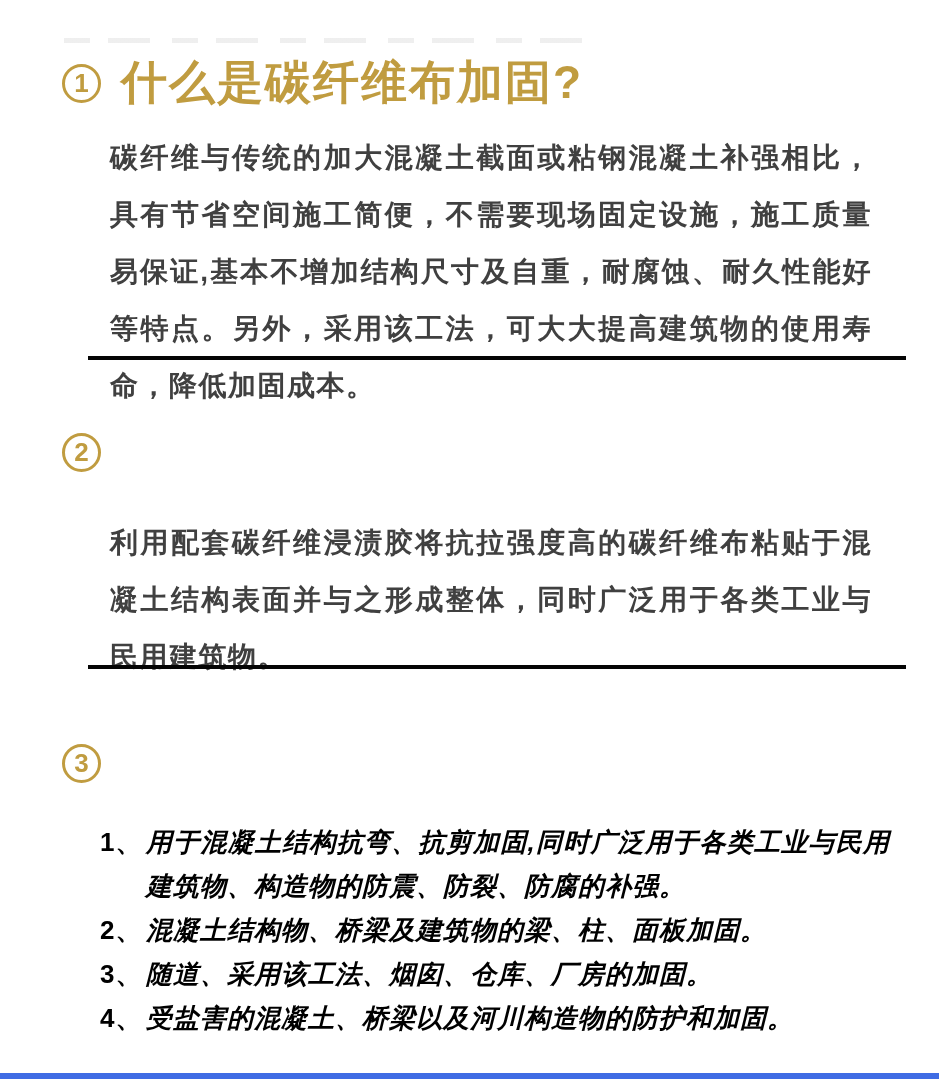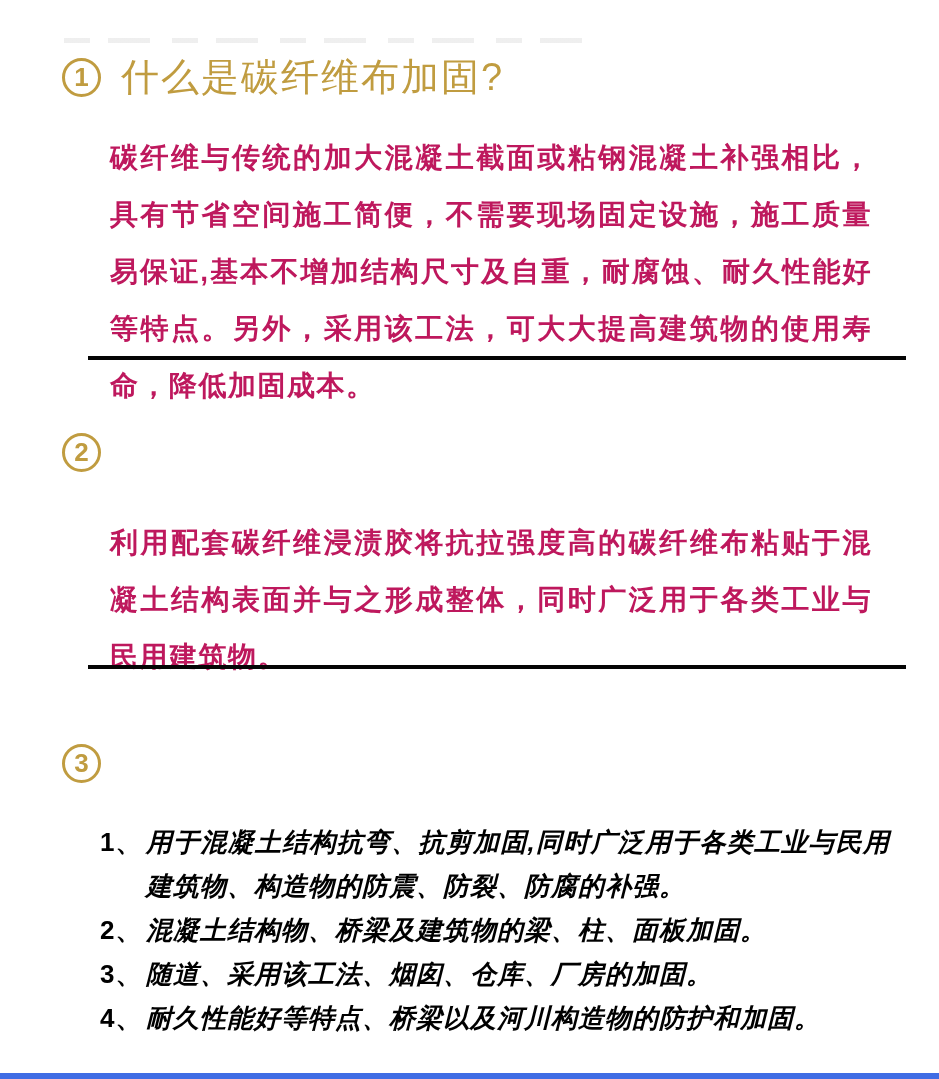--- a/index.html
+++ b/index.html
@@ -48,36 +48,36 @@
     border-radius: 50%;
     display: flex;
     align-items: center;
     justify-content: center;
     font-size: 26px;
     font-weight: 700;
     box-sizing: border-box;
     flex: 0 0 auto;
   }
   .heading-text {
-    font-size: 38px;
-    font-weight: 400;
+    font-size: 46px;
+    font-weight: 700;
     letter-spacing: 2px;
     white-space: nowrap;
   }
 
   .para {
     position: absolute;
     left: 110px;
     width: 762px;
     font-size: 28px;
     font-weight: 600;
     line-height: 57px;
     letter-spacing: 1.5px;
     text-align: justify;
-    color: #be185d;
+    color: #404040;
   }
 
   .divider {
     position: absolute;
     left: 88px;
     width: 818px;
     height: 4px;
     background: #050505;
   }
 
@@ -151,17 +151,17 @@
   <div class="list-item">
     <span class="list-marker">2、</span>
     <span class="list-text">混凝土结构物、桥梁及建筑物的梁、柱、面板加固。</span>
   </div>
   <div class="list-item">
     <span class="list-marker">3、</span>
     <span class="list-text">随道、采用该工法、烟囱、仓库、厂房的加固。</span>
   </div>
   <div class="list-item">
     <span class="list-marker">4、</span>
-    <span class="list-text">耐久性能好等特点、桥梁以及河川构造物的防护和加固。</span>
+    <span class="list-text">受盐害的混凝土、桥梁以及河川构造物的防护和加固。</span>
   </div>
 </div>
 
 <div class="bottom-scrollbar"></div>
 
 </body></html>

